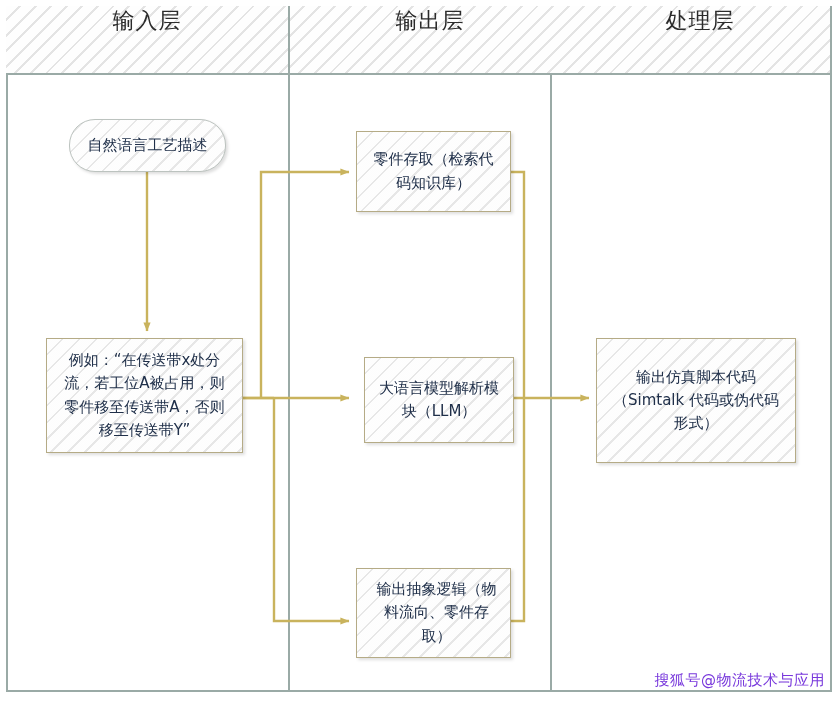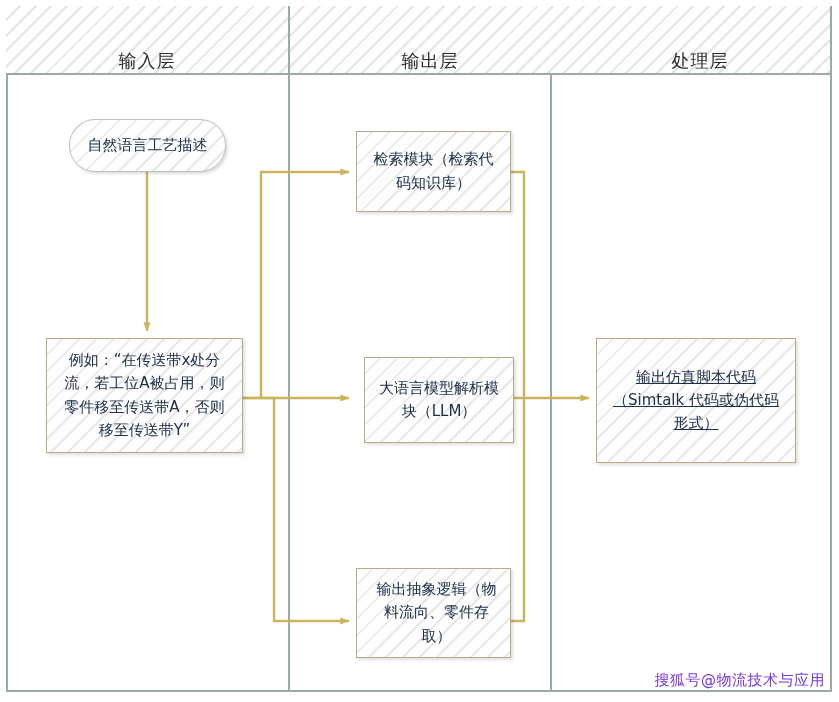--- a/index.html
+++ b/index.html
@@ -29,32 +29,32 @@
     left:6px; top:6px;
     width:826px; height:69px;
     box-sizing:border-box;
     display:flex;
     border-bottom:2px solid #9aaaa6;
   }
   .lane-head{
     position:relative;
     height:100%;
     display:flex;
-    align-items:flex-end;
+    align-items:flex-start;
     justify-content:center;
     box-sizing:border-box;
     background:
       repeating-linear-gradient(135deg,
         rgba(255,255,255,0.95) 0px,
         rgba(255,255,255,0.95) 9px,
         rgba(226,226,226,0.85) 9px,
         rgba(226,226,226,0.85) 11px),
       #efefef;
     color:#2b2b2b;
-    font-size:18px;
+    font-size:22px;
     letter-spacing:1px;
   }
   .lane-head.l1{width:284px;border-right:2px solid #9aaaa6;}
   .lane-head.l2{width:262px;border-right:2px solid #9aaaa6;}
   .lane-head.l3{flex:1;}
 
   .lane-div{
     position:absolute;
     top:75px;
     width:2px;
@@ -92,21 +92,21 @@
     font-size:15px;
   }
   .node .txt{display:block;white-space:pre-line;}
 
   #n-start   {left:69px;  top:119px; width:157px; height:53px;justify-content:center;}
   #n-example {left:46px;  top:338px; width:197px; height:115px; font-size:15px; text-align:left;}
   #n-example .txt{text-align:center;}
   #n-retrieve{left:356px; top:131px; width:155px; height:81px;}
   #n-llm     {left:364px; top:357px; width:150px; height:86px;}
   #n-logic   {left:356px; top:568px; width:155px; height:90px;padding-left:16px;}
-  #n-output  {left:596px; top:338px; width:200px; height:125px;text-decoration:underline;}
+  #n-output  {left:596px; top:338px; width:200px; height:125px;}
 
   
   #wires{position:absolute;left:0;top:0;width:839px;height:702px;}
 
   
   .watermark{
     position:absolute;
     right:14px; bottom:12px;
     font-size:15px;
     color:#6d28d9;
@@ -165,21 +165,21 @@
 
   <div class="node pill" id="n-start">
     <span class="txt">自然语言工艺描述</span>
   </div>
 
   <div class="node" id="n-example">
     <span class="txt">例如：“在传送带x处分流，若工位A被占用，则零件移至传送带A，否则移至传送带Y”</span>
   </div>
 
   <div class="node" id="n-retrieve">
-    <span class="txt">检索模块（检索代码知识库）</span>
+    <span class="txt">零件存取（检索代码知识库）</span>
   </div>
 
   <div class="node" id="n-llm">
     <span class="txt">大语言模型解析模块（LLM）</span>
   </div>
 
   <div class="node" id="n-logic">
     <span class="txt">输出抽象逻辑（物料流向、零件存取）</span>
   </div>
 

